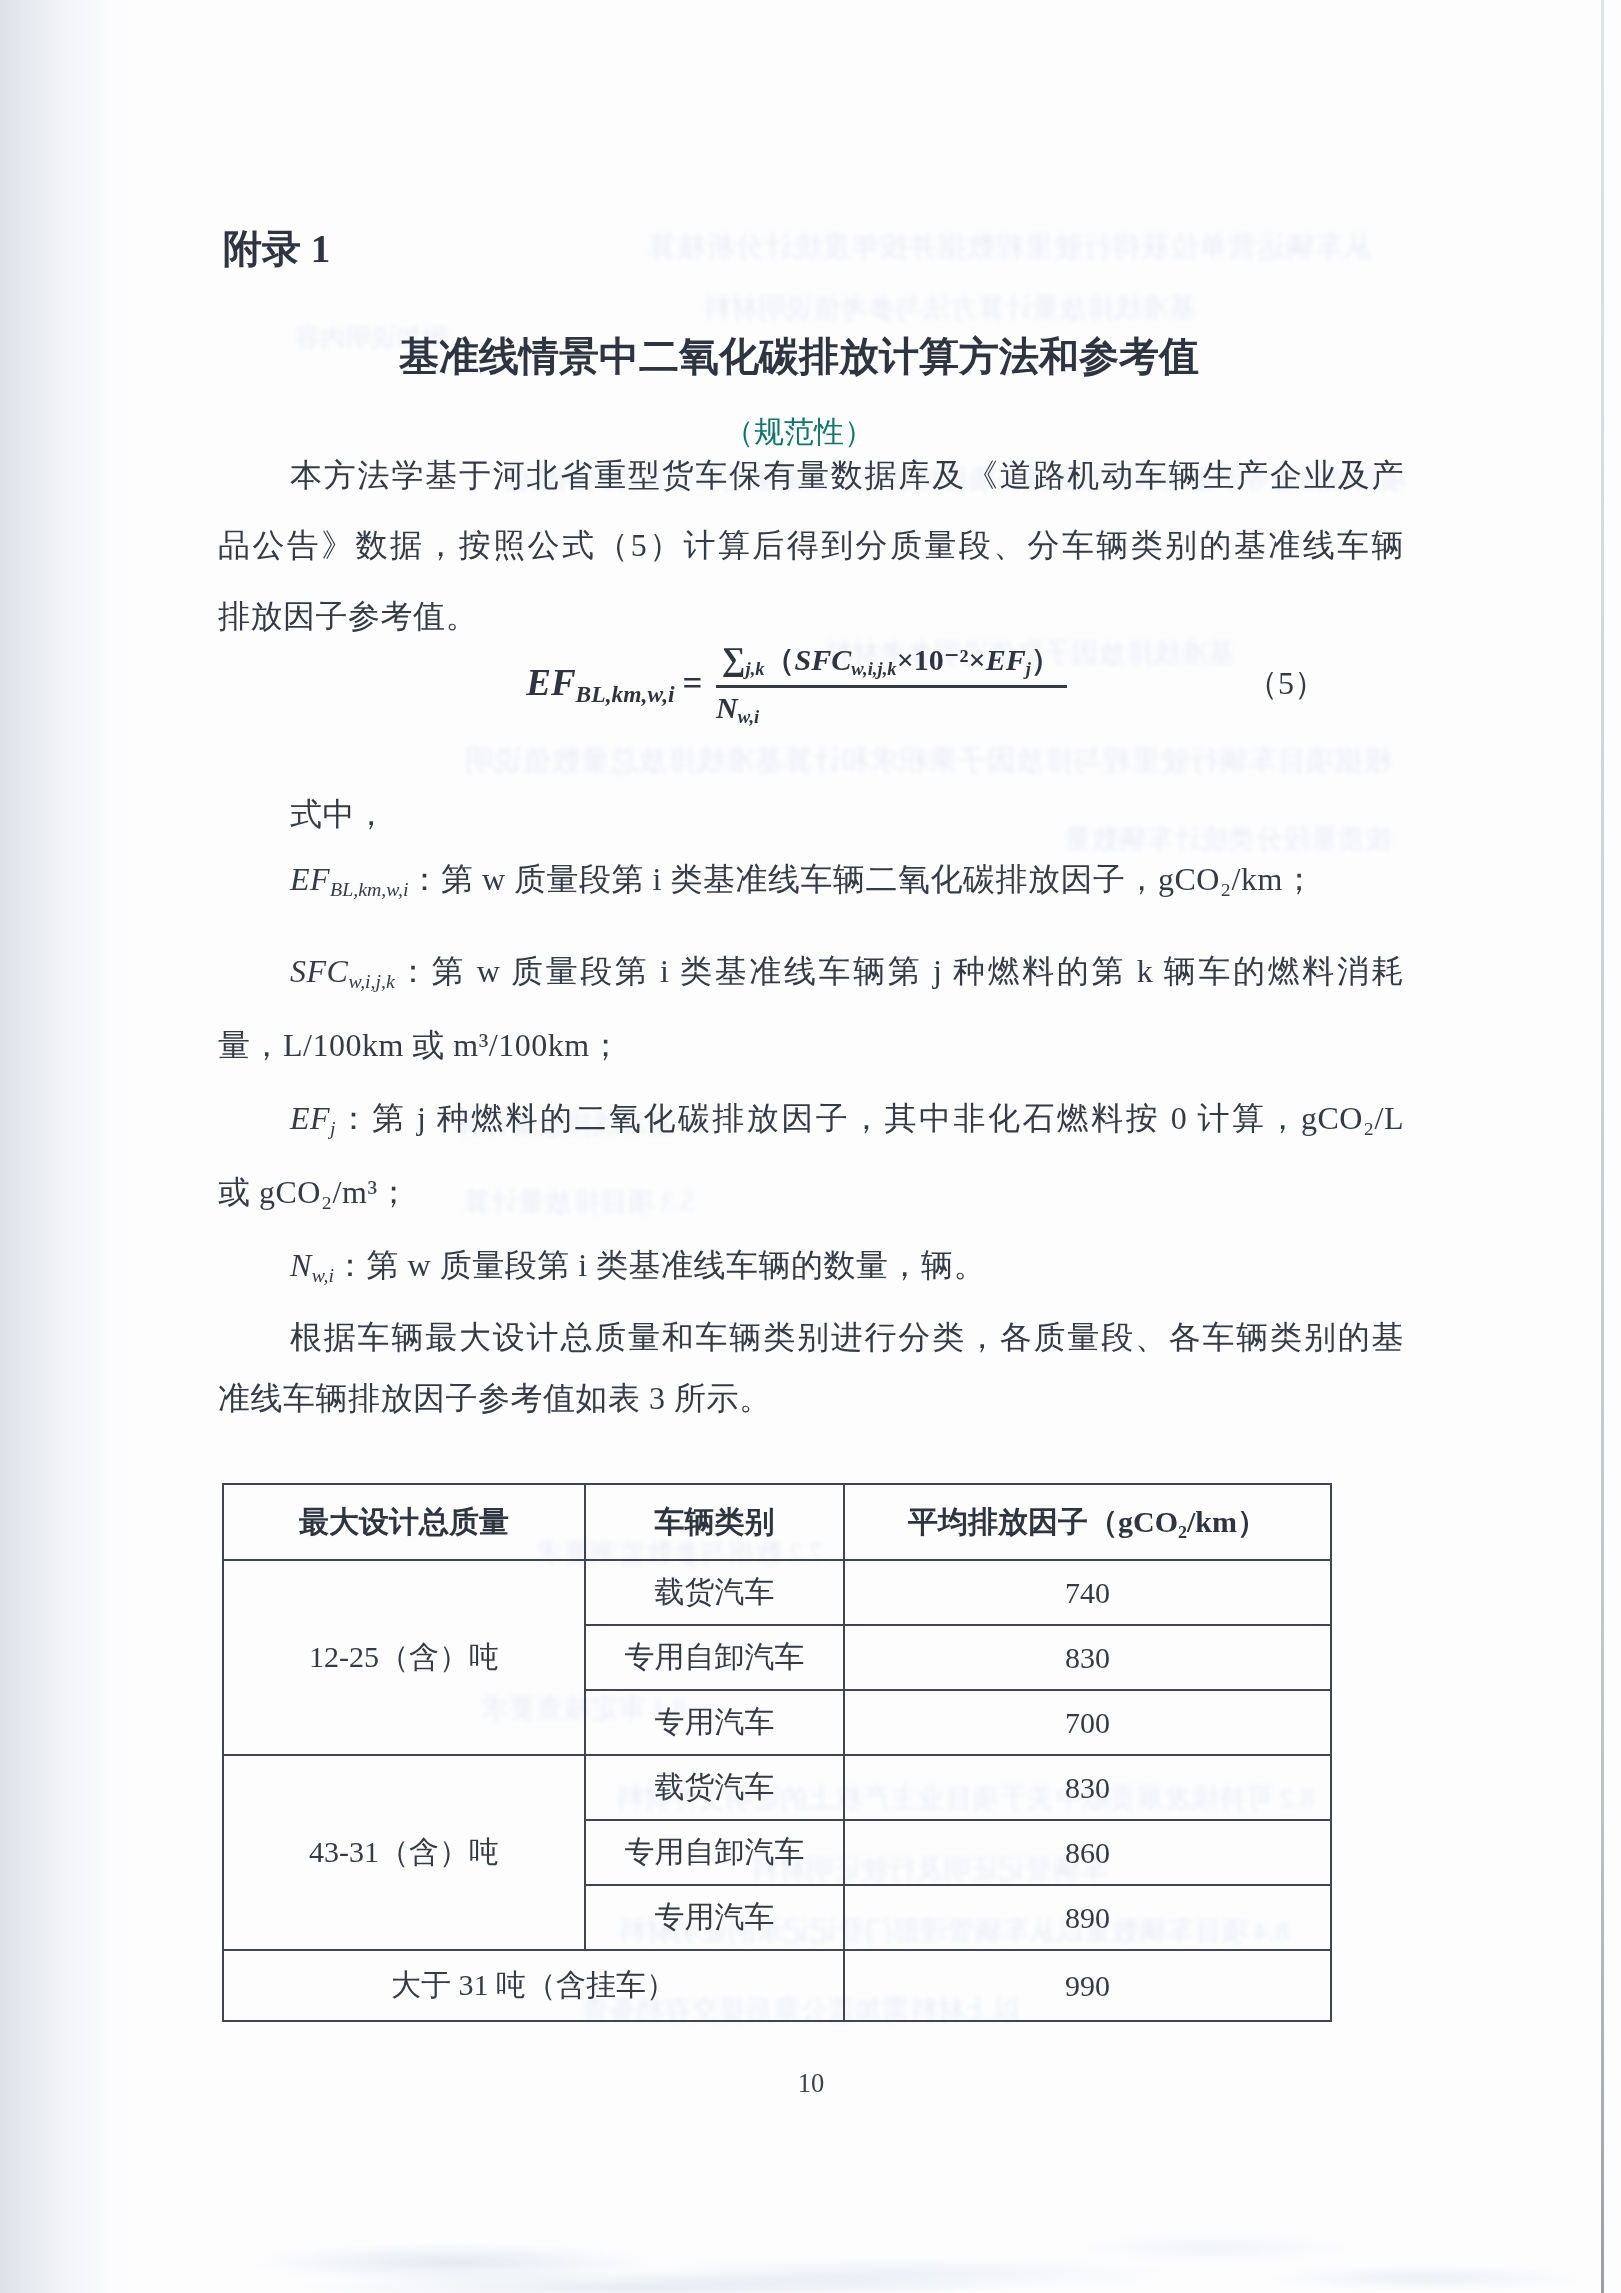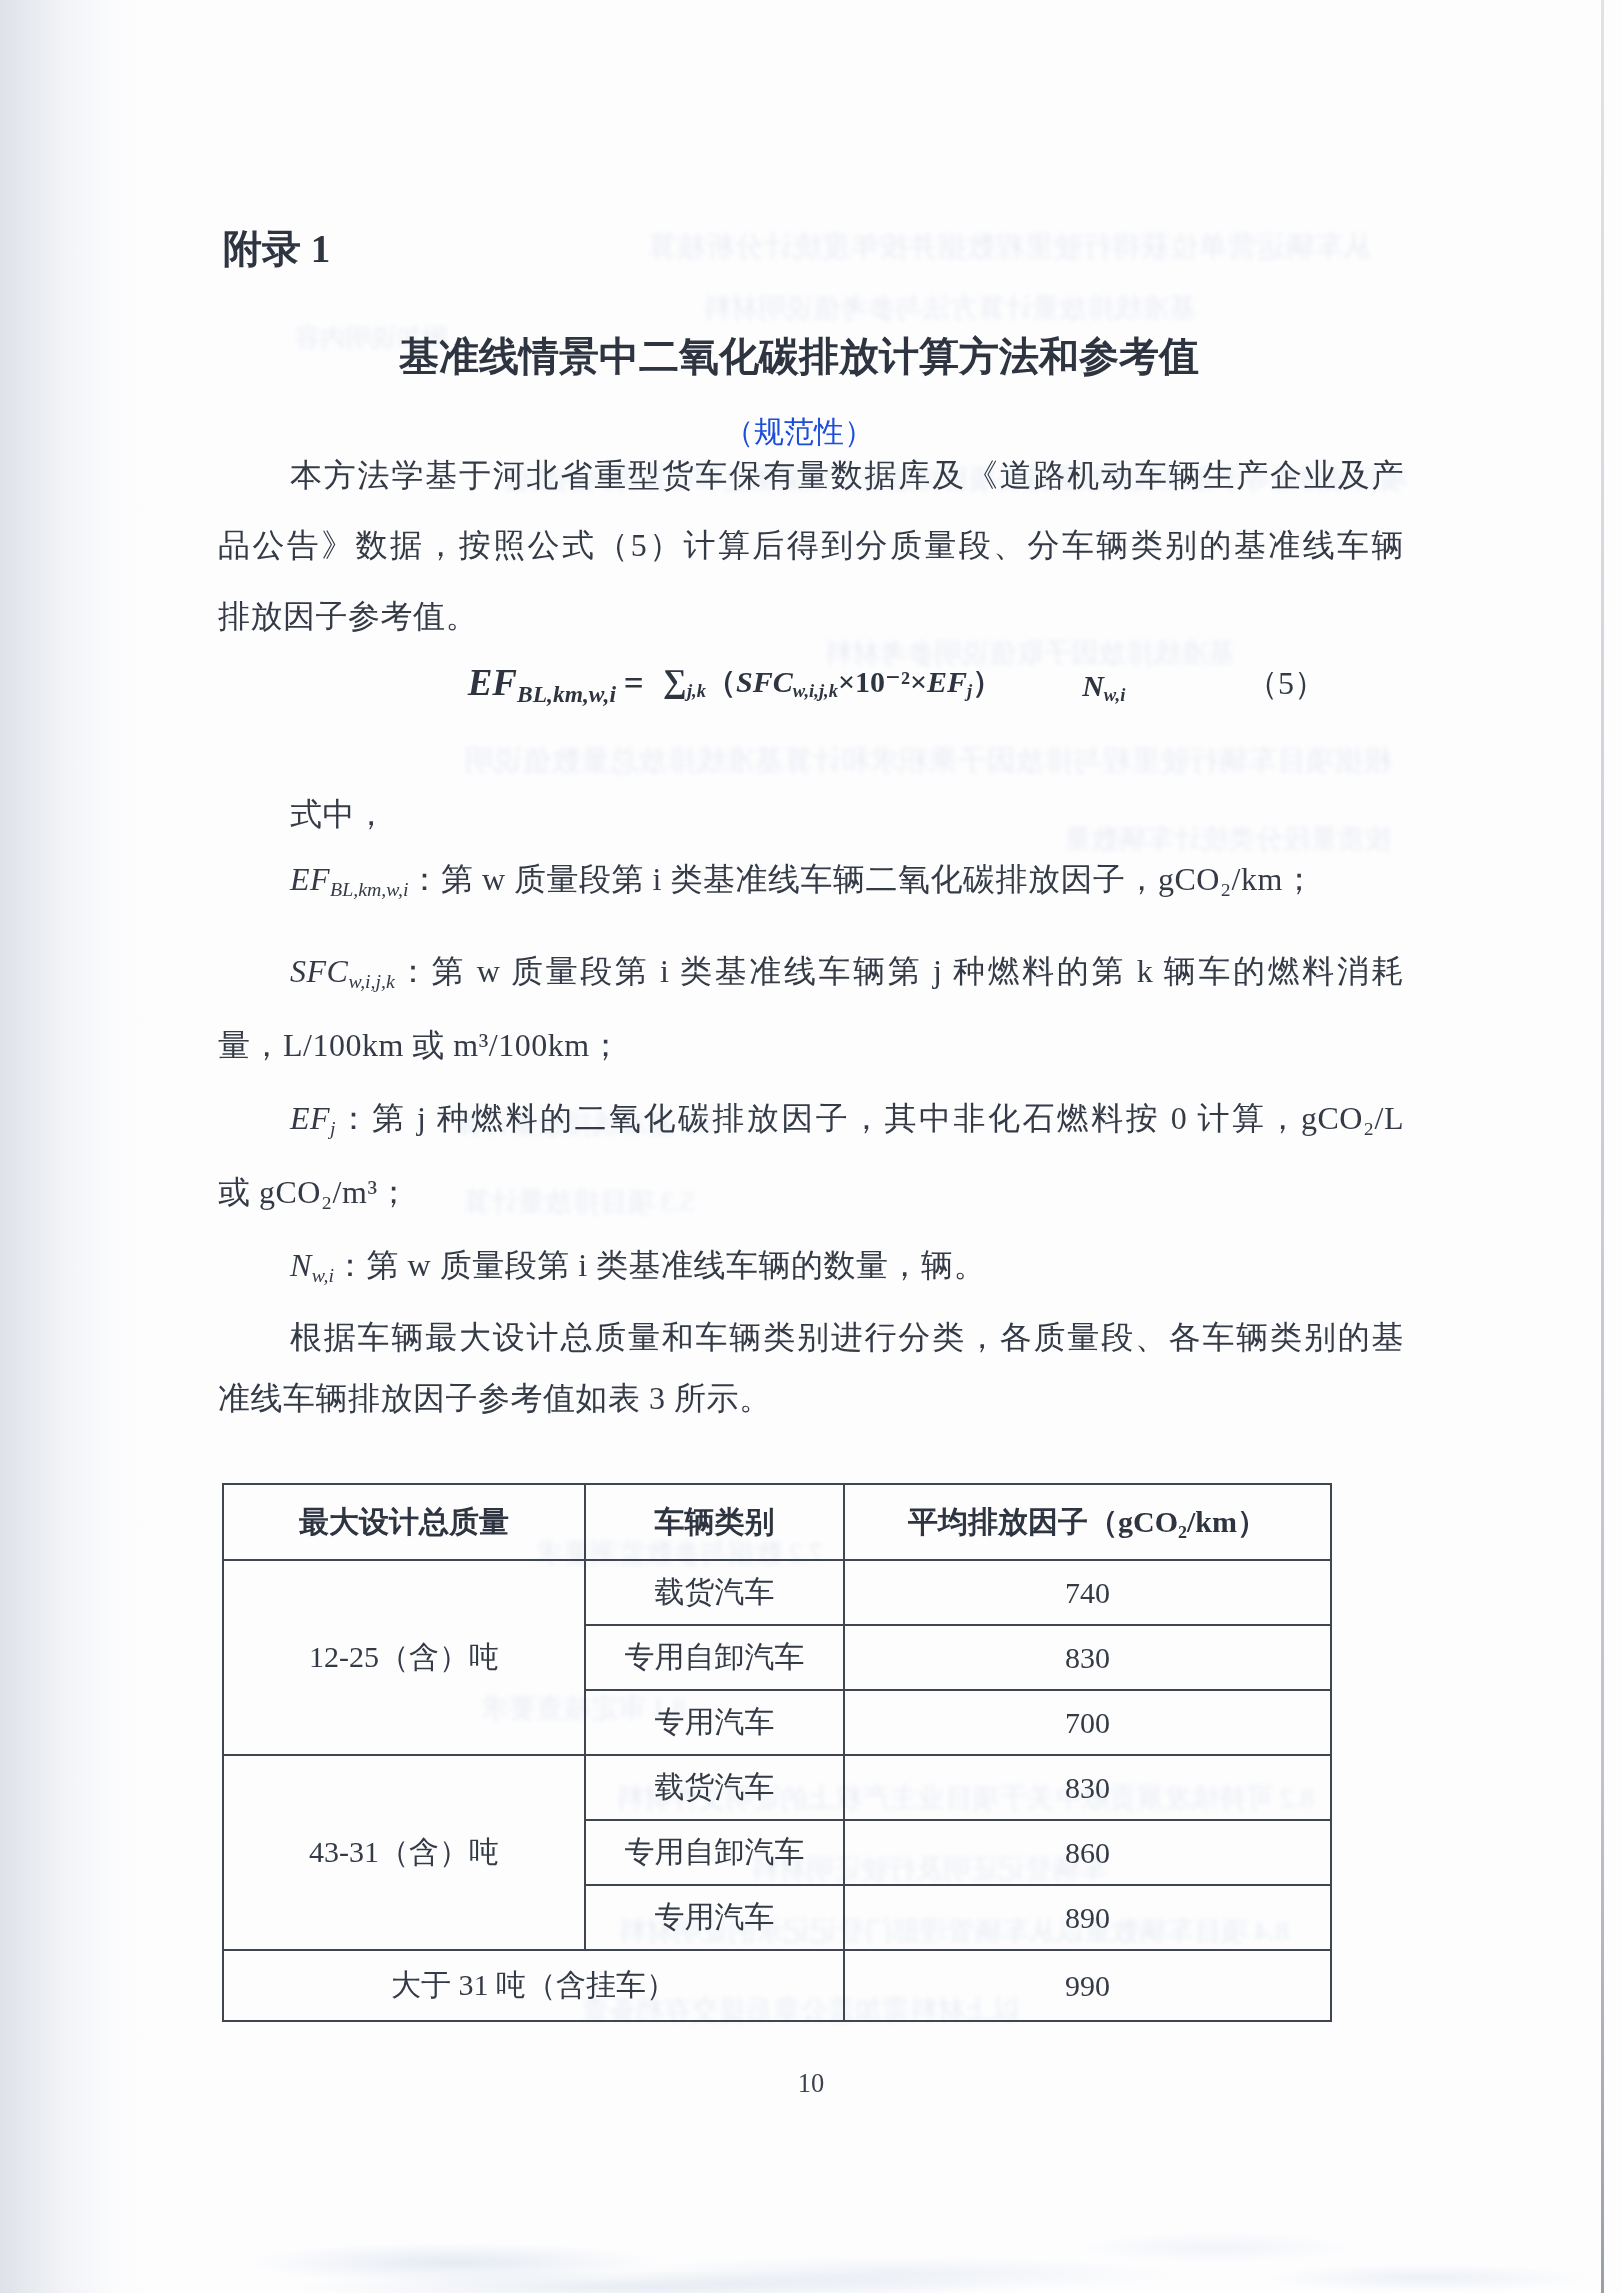--- a/index.html
+++ b/index.html
@@ -51,21 +51,21 @@
   .msub{font-size:.62em;vertical-align:-.28em;font-style:italic;letter-spacing:0;}
   
   .formula-block{position:absolute;left:218px;top:633px;width:1186px;height:102px;}
   .formula-row{
     display:flex;align-items:center;justify-content:center;height:100%;
     padding-right:29px;font-weight:bold;color:#2e3541;
   }
   .f-lhs{font-size:37px;font-style:italic;}
   .f-lhs .msub{font-size:23.5px;}
   .f-eq{font-size:35px;margin:0 13.7px 0 7.8px;font-style:normal;}
-  .frac{display:inline-flex;flex-direction:row;align-items:flex-end;gap:37px;}
+  .frac{display:inline-flex;flex-direction:column;align-items:flex-start;}
   .frac-num{font-size:30px;padding:0 5.9px 3.9px 5.9px;white-space:nowrap;}
   .frac-bar{align-self:stretch;height:2.9px;background:#333a45;}
   .frac-den{font-size:30px;padding-top:3px;}
   .f-sigma{font-size:33px;font-style:normal;}
   .f-up{font-style:normal;}
   .f-it{font-style:italic;}
   .formula-number{
     position:absolute;right:78px;top:50%;transform:translateY(-50%);
     font-size:32px;color:#343b47;
   }
@@ -114,21 +114,21 @@
       <div class="ghost-line" style="left: 392px; top: 1992px; width: 627px; font-size: 27.4px;">以上材料需加盖公章后提交存档备查</div>
     </div>
   <div class="noise-band"></div>
 
   <div class="content">
 
     <div class="abs bold" style="left:223px;top:222px;font-size:39px;">附录 1</div>
 
     <div class="abs centered bold" style="top:329px;font-size:40px;">基准线情景中二氧化碳排放计算方法和参考值</div>
 
-    <div class="abs centered" style="top:412px;font-size:30px;color:#1d4ed8;">（规范性）</div>
+    <div class="abs centered" style="top:412px;font-size:30px;color:#0f766e;">（规范性）</div>
 
     <div class="tline indent jlast" style="top:455px;">本方法学基于河北省重型货车保有量数据库及《道路机动车辆生产企业及产</div>
     <div class="tline jlast" style="top:525px;">品公告》数据，按照公式（5）计算后得到分质量段、分车辆类别的基准线车辆</div>
     <div class="tline" style="top:596px;">排放因子参考值。</div>
 
     <div class="formula-block">
       <div class="formula-row">
         <span class="f-lhs"><span>EF</span><span class="msub">BL,km,w,i</span></span>
         <span class="f-eq">=</span>
         <span class="frac">

